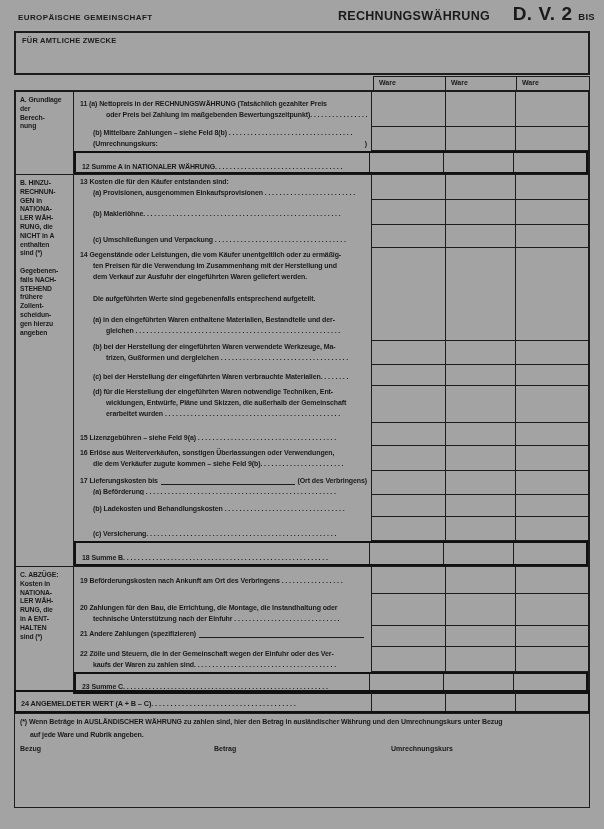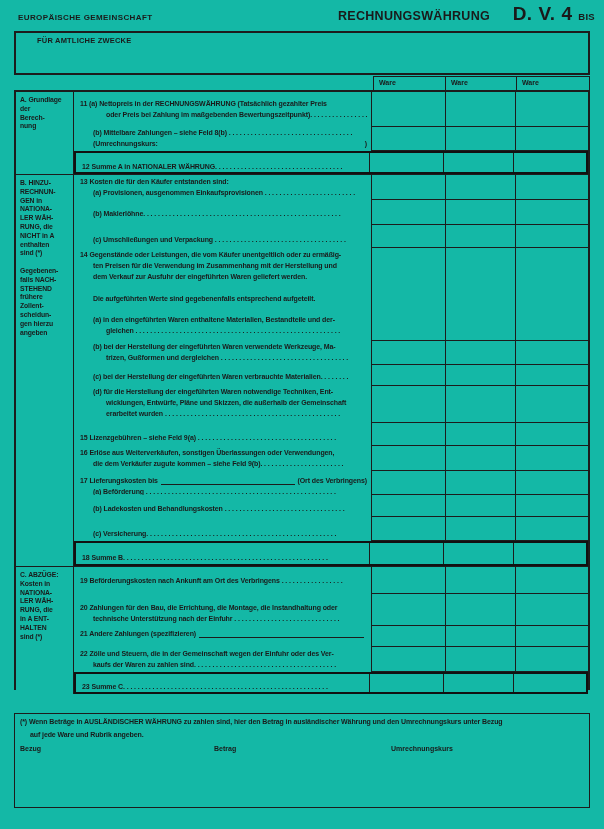--- a/index.html
+++ b/index.html
@@ -1,31 +1,31 @@
 <!DOCTYPE html>
 <html><head>
 <meta charset="utf-8">
 <style>
   * { margin:0; padding:0; box-sizing:border-box; }
   html,body { background:#e8e8e6; }
   .page {
     position:relative; width:604px; height:829px; margin:0 auto;
-    background:#14b8a6; color:#1a1a1a;
+    background:#a3a3a3; color:#1a1a1a;
     font-family:"Liberation Sans", sans-serif; font-weight:bold;
     overflow:hidden;
   }
   
   .hdr-org { position:absolute; left:18px; top:13px; font-size:8px; letter-spacing:.4px; }
   .hdr-title { position:absolute; right:114px; top:9px; font-size:12.5px; letter-spacing:.3px; }
   .hdr-code { position:absolute; right:9px; top:3px; font-size:19px; font-weight:900; letter-spacing:.5px; }
   .hdr-code .bis { font-size:9.5px; font-weight:bold; letter-spacing:.3px; }
   
   .main { position:absolute; left:14px; top:31px; width:576px; height:777px; }
   .official { position:absolute; left:0; top:0; width:576px; height:44px;
-              border:2px solid #1c1c1c; padding:3px 21px; font-size:7.5px; letter-spacing:.2px; }
+              border:2px solid #1c1c1c; padding:3px 6px; font-size:7.5px; letter-spacing:.2px; }
   .ware-hdr { position:absolute; left:359px; top:45px; width:217px; height:14px; display:flex; }
   .ware-hdr .wcell { border:1.2px solid #1c1c1c; border-bottom:none; padding:2px 0 0 5px; font-size:7px; }
   .ware-hdr .wcell + .wcell { border-left:none; }
   .ware-hdr .w0, .ware-hdr .w2 { width:73px; } .ware-hdr .w1 { width:71px; }
   
   .bodygrid { position:absolute; left:0; top:59px; width:576px; height:600px;
               border:2px solid #1c1c1c; border-bottom:none; }
   .section { display:flex; }
   .section + .section { border-top:1.6px solid #1c1c1c; }
   .sec-label { width:58px; border-right:1.4px solid #1c1c1c; padding:4px 2px 0 4px;
@@ -58,21 +58,21 @@
   .fn-labels span { position:absolute; top:0; }
   .fn-bezug { left:5px; } .fn-betrag { left:199px; } .fn-kurs { left:376px; }
 </style>
 </head>
 <body>
 
 <div class="page">
 
   <div class="hdr-org">EUROPÄISCHE GEMEINSCHAFT</div>
   <div class="hdr-title">RECHNUNGSWÄHRUNG</div>
-  <div class="hdr-code"><span>D. V. 4</span> <span class="bis">BIS</span></div>
+  <div class="hdr-code"><span>D. V. 2</span> <span class="bis">BIS</span></div>
 
   <div class="main">
 
     <div class="official">
       <span>FÜR AMTLICHE ZWECKE</span>
     </div>
 
     <div class="ware-hdr">
         <div class="wcell w0">Ware</div>
         <div class="wcell w1">Ware</div>
@@ -431,20 +431,32 @@
               <div class="cellwrap">
                 <div class="cell c0"></div>
                 <div class="cell c1"></div>
                 <div class="cell c2"></div>
               </div>
             </div>
           </div>
         </div>
       </div>
 
+    <div class="row24">
+      <div class="rowtext">
+        <div class="line" style="padding-left:0">
+            <span>24 ANGEMELDETER WERT (A + B – C). . . . . . . . . . . . . . . . . . . . . . . . . . . . . . . . . . . . . .</span>
+          </div>
+      </div>
+      <div class="cellwrap">
+          <div class="cell c0"></div>
+          <div class="cell c1"></div>
+          <div class="cell c2"></div>
+        </div>
+    </div>
 
     <div class="footbox">
       <div class="fn1">(*) Wenn Beträge in AUSLÄNDISCHER WÄHRUNG zu zahlen sind, hier den Betrag in ausländischer Währung und den Umrechnungskurs unter Bezug</div>
       <div class="fn1 fn2">auf jede Ware und Rubrik angeben.</div>
       <div class="fn-labels">
         <span class="fn-bezug">Bezug</span>
         <span class="fn-betrag">Betrag</span>
         <span class="fn-kurs">Umrechnungskurs</span>
       </div>
     </div>

